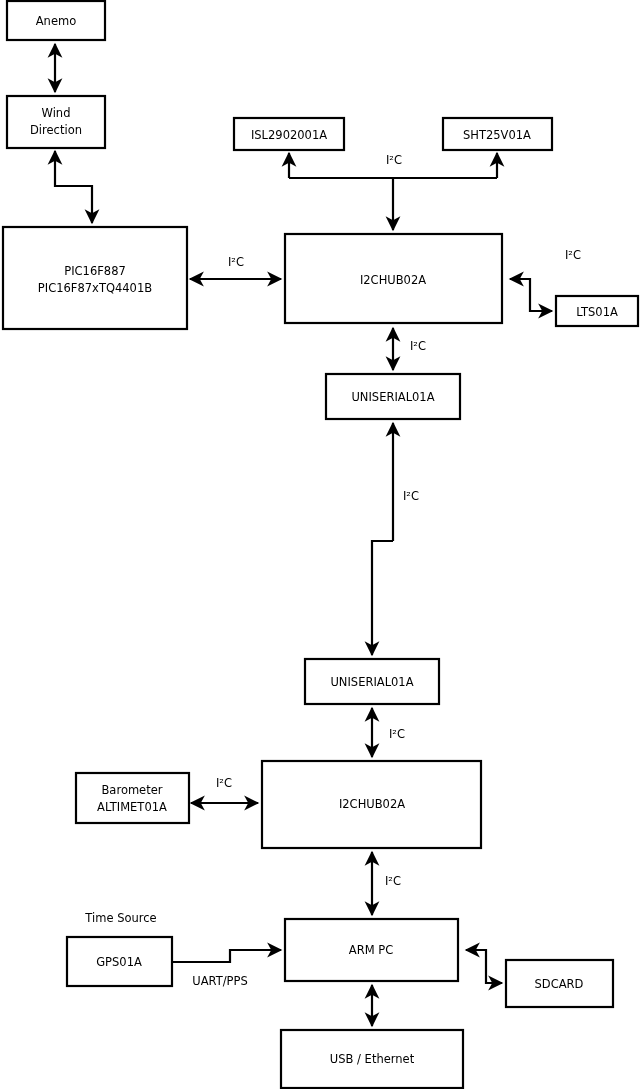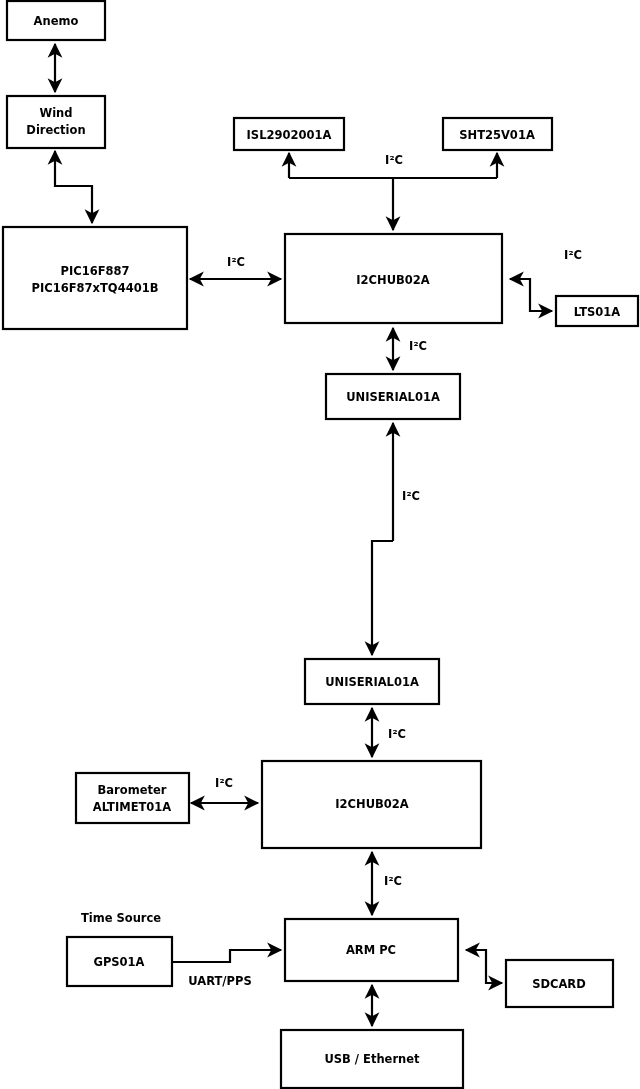--- a/index.html
+++ b/index.html
@@ -10,21 +10,20 @@
   body {
     width: 640px;
     height: 1089px;
     font-family: "DejaVu Sans", "Liberation Sans", sans-serif;
     overflow: hidden;
   }
   #diagram-root {
     position: relative;
     width: 640px;
     height: 1089px;
-    font-weight: bold;
   }
   svg#diagram {
     display: block;
     width: 640px;
     height: 1089px;
   }
   .node-box {
     fill: #ffffff;
     stroke: #000000;
     stroke-width: 2.2;

